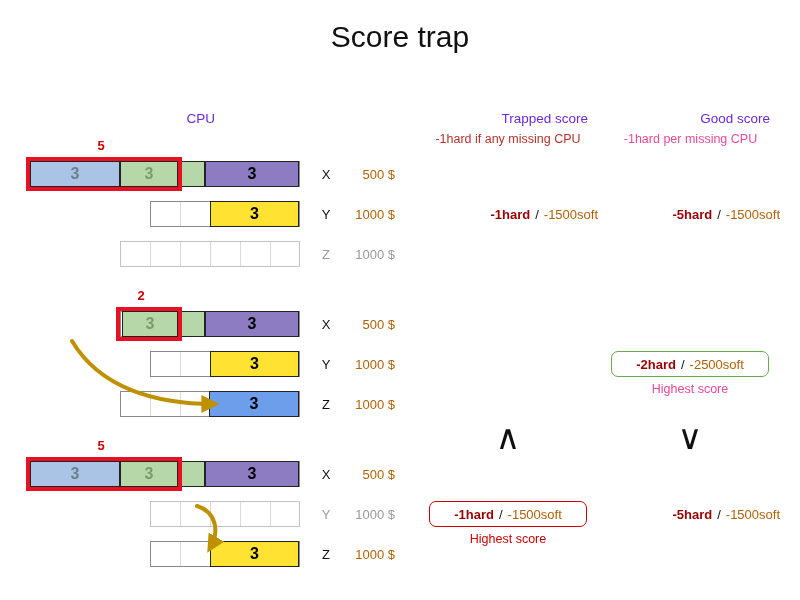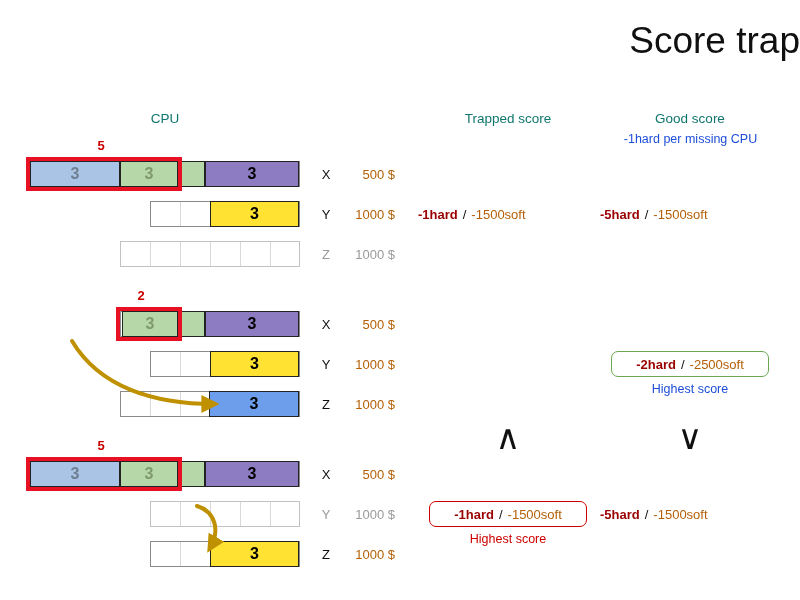--- a/index.html
+++ b/index.html
@@ -1,61 +1,62 @@
 <!DOCTYPE html>
 <html><head>
 <meta charset="utf-8">
 <style>
   *{box-sizing:border-box}
   html,body{margin:0;padding:0;background:#fff}
   body{font-family:"Liberation Sans","DejaVu Sans",sans-serif}
   #canvas{position:relative;width:800px;height:600px;background:#fff;overflow:hidden}
   .abs{position:absolute}
-  #title{left:0;top:20px;width:100%;text-align:right;font-size:37px;color:#101010}
+  #title{left:0;top:20px;width:100%;text-align:center;font-size:30px;color:#101010}
   #subtitle{left:0;top:70px;width:100%;text-align:center;font-size:13.5px;color:#1a1a1a}
-  .colhead{font-size:13.5px;color:#0f766e;text-align:center}
+  .colhead{font-size:13.5px;color:#6d28d9;text-align:right}
   .note{font-size:12.5px;text-align:center;white-space:nowrap}
   .t-red{color:#b5332a}
-  .t-green{color:#1d4ed8}
+  .t-green{color:#ec4899}
   .cap{font-size:13px;color:#cc0000;text-align:center;font-weight:bold}
   .bar{height:26px;background-color:#fff;border:1px solid #8a8a8a;
        background-image:repeating-linear-gradient(to right,transparent 0,transparent 29px,#d9d9d9 29px,#d9d9d9 30px)}
   .bar.inactive{border-color:#c2c2c2}
   .block{position:absolute;top:-1px;height:26px;display:flex;align-items:center;justify-content:center;
          font-size:16px;font-weight:bold;border:1px solid #222;z-index:2}
   .b-blue{background:#a9c4e4;color:#6f7f91}
   .b-green{background:#b6d7a8;color:#7e9a6b}
   .b-purple{background:#8e7cc3;color:#000}
   .b-yellow{background:#ffe232;color:#000}
   .b-dblue{background:#6d9eeb;color:#000}
   .outline{border:4px solid #e81123;z-index:3;pointer-events:none;background:transparent}
   .rowlabel{font-size:13px;color:#101010;text-align:center}
   .price{font-size:13px;color:#b45f06;text-align:right}
   .gray{color:#9a9a9a !important}
-  .score{font-size:13px;text-align:left;white-space:nowrap}
+  .score{font-size:13px;text-align:right;white-space:nowrap}
   .hard{color:#990000;font-weight:bold}
   .sep{color:#101010;margin:0 5px}
   .soft{color:#b45f06}
   .scorebox{display:flex;align-items:center;justify-content:center;border-radius:7px;background:#fff;z-index:4}
   .scorebox.greenb{border:1.5px solid #6aa84f}
   .scorebox.redb{border:1.5px solid #cc0000}
   .caption{font-size:12.5px;text-align:center}
   .comparator{font-size:34px;color:#101010;text-align:center;line-height:34px}
   svg.overlay{pointer-events:none;z-index:5;position:absolute;left:0;top:0}
 </style>
 </head>
 <body>
 
 <div id="canvas">
 
   <div class="abs" id="title">Score trap</div>
 
   <div class="abs colhead" style="left:115px;top:111px;width:100px">CPU</div>
   <div class="abs colhead" style="left:610px;top:111px;width:160px">Good score</div>
   <div class="abs colhead" style="left:428px;top:111px;width:160px">Trapped score</div>
+  <div class="abs note t-red" style="left:403px;top:132px;width:210px">-1hard if any missing CPU</div>
   <div class="abs note t-green" style="left:598px;top:132px;width:185px">-1hard per missing CPU</div>
 
   <div class="abs cap" style="left:88px;top:138px;width:26px">5</div>
 
   <div class="abs bar" style="left:120px;top:161px;width:180px">
     <div class="block b-blue" style="left:-91px;width:90px">3</div>
     <div class="block b-green" style="left:-1px;width:58px">3</div>
     <div class="block b-green" style="left:59px;width:25px"></div>
     <div class="block b-purple" style="left:84px;width:94px">3</div>
   </div>

